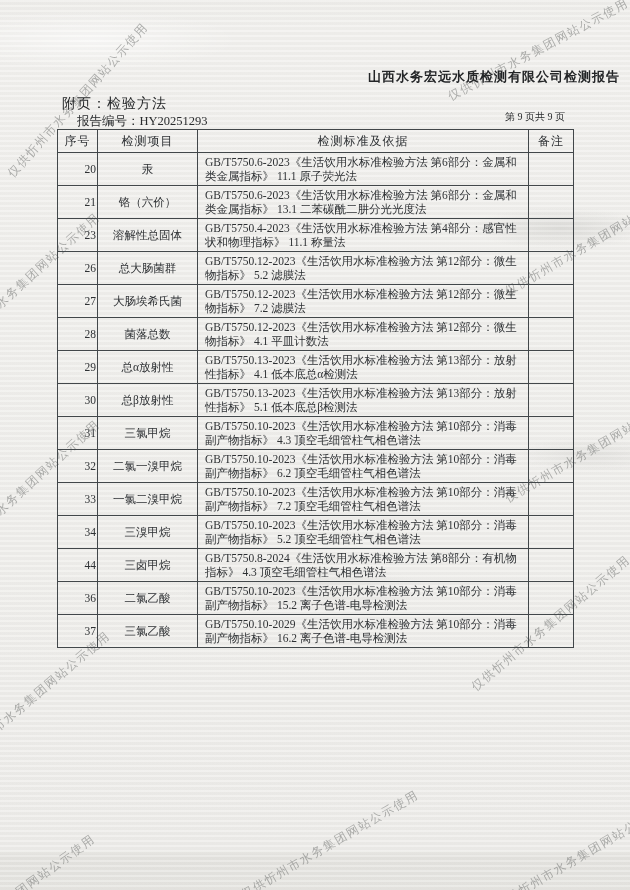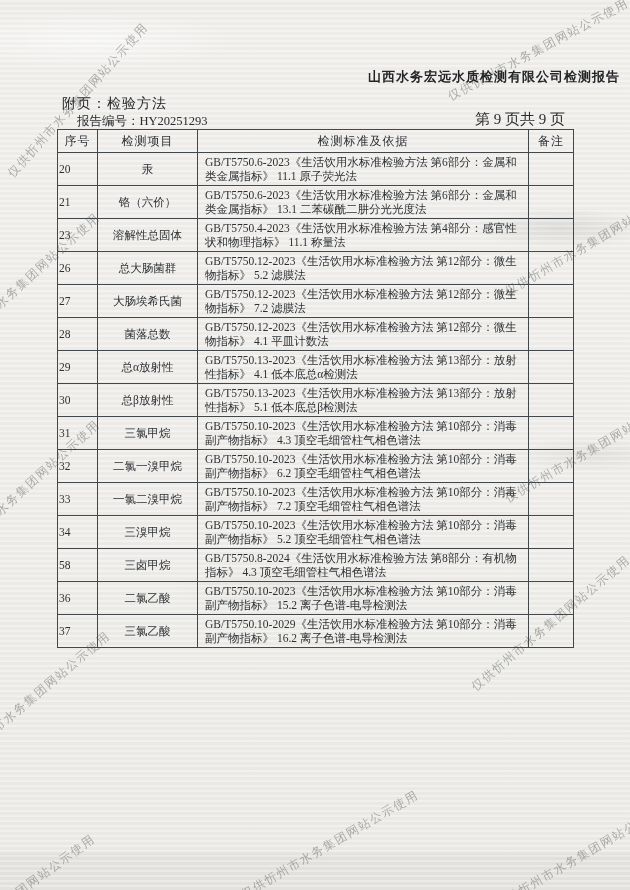--- a/index.html
+++ b/index.html
@@ -25,31 +25,31 @@
     font-size:12px;letter-spacing:1.5px;color:rgba(120,122,120,.58);
     transform-origin:0 0;
   }
   .title{
     position:absolute;left:0;right:10px;top:68px;text-align:right;
     font-family:"Liberation Sans","DejaVu Sans",sans-serif;
     font-weight:bold;font-size:13px;letter-spacing:1px;color:#232527;
   }
   .appendix{position:absolute;left:62px;top:95px;font-size:14px;letter-spacing:1px;color:#26282a;}
   .report-no{position:absolute;left:77px;top:113px;font-size:12.5px;color:#2a2c2e;}
-  .page-ind{position:absolute;left:0;width:565px;top:110px;text-align:right;font-size:15px;color:#2a2c2e;}
+  .page-ind{position:absolute;left:0;width:565px;top:110px;text-align:right;font-size:10px;color:#2a2c2e;}
   table.methods{
     position:absolute;left:57px;top:129px;width:516px;
     border-collapse:collapse;table-layout:fixed;
     font-size:11.5px;color:#2e3134;
   }
   .methods th,.methods td{border:1px solid #42474a;overflow:hidden;}
   .methods thead tr{height:23px;margin-left:44px;}
   .methods th{font-weight:normal;font-size:12px;letter-spacing:1px;text-align:center;padding:0;}
   .methods tbody tr{height:33px;}
-  td.c-no{text-align:left;}
+  td.c-no{text-align:right;}
   td.c-item{text-align:center;padding:0 4px;line-height:14.5px;}
   td.c-std{text-align:left;padding:1px 8px 1px 7px;line-height:14.5px;}
   td.c-rem{}
 </style>
 </head>
 <body>
 
 <div class="page">
   <div class="scan-texture"></div>
   <div>
@@ -153,21 +153,21 @@
           <td class="c-std">GB/T5750.10-2023《生活饮用水标准检验方法 第10部分：消毒副产物指标》 7.2 顶空毛细管柱气相色谱法</td>
           <td class="c-rem"></td>
         </tr>
         <tr>
           <td class="c-no">34</td>
           <td class="c-item">三溴甲烷</td>
           <td class="c-std">GB/T5750.10-2023《生活饮用水标准检验方法 第10部分：消毒副产物指标》 5.2 顶空毛细管柱气相色谱法</td>
           <td class="c-rem"></td>
         </tr>
         <tr>
-          <td class="c-no">58</td>
+          <td class="c-no">44</td>
           <td class="c-item">三卤甲烷</td>
           <td class="c-std">GB/T5750.8-2024《生活饮用水标准检验方法 第8部分：有机物指标》 4.3 顶空毛细管柱气相色谱法</td>
           <td class="c-rem"></td>
         </tr>
         <tr>
           <td class="c-no">36</td>
           <td class="c-item">二氯乙酸</td>
           <td class="c-std">GB/T5750.10-2023《生活饮用水标准检验方法 第10部分：消毒副产物指标》 15.2 离子色谱-电导检测法</td>
           <td class="c-rem"></td>
         </tr>

